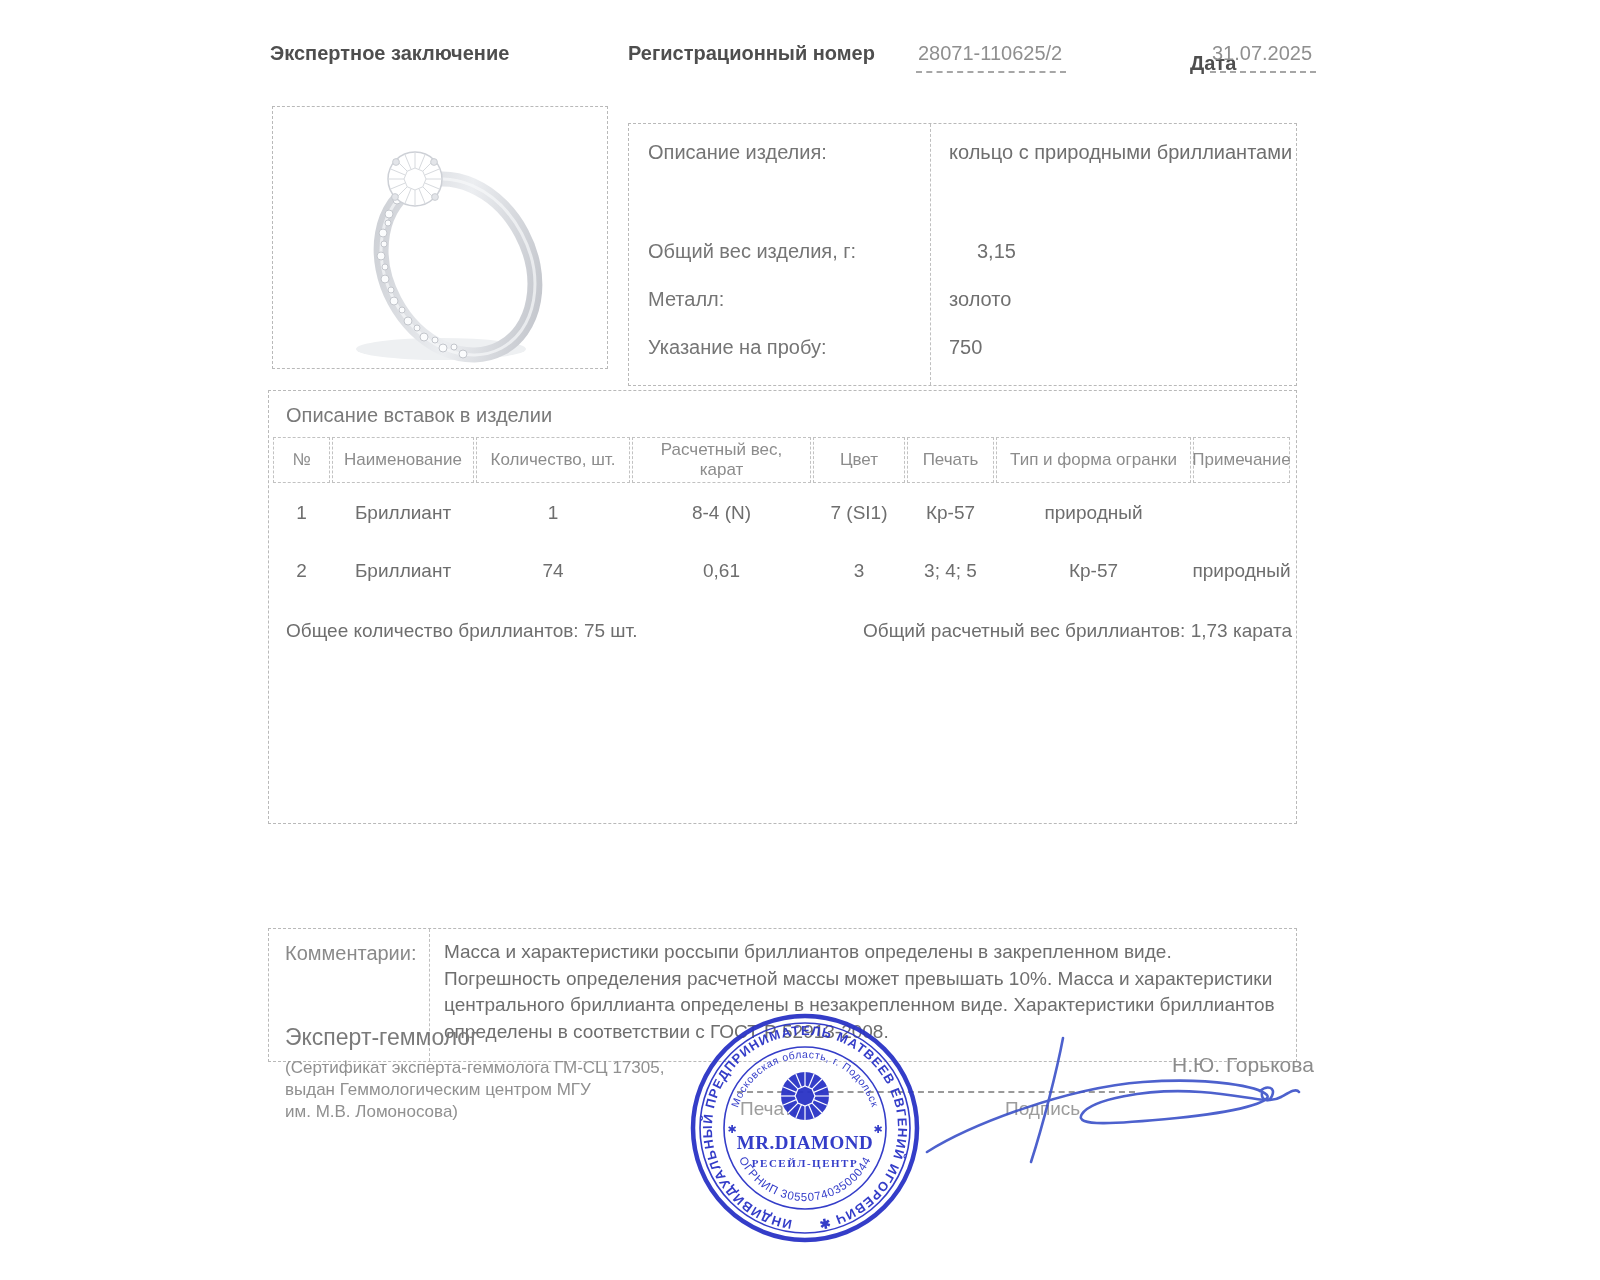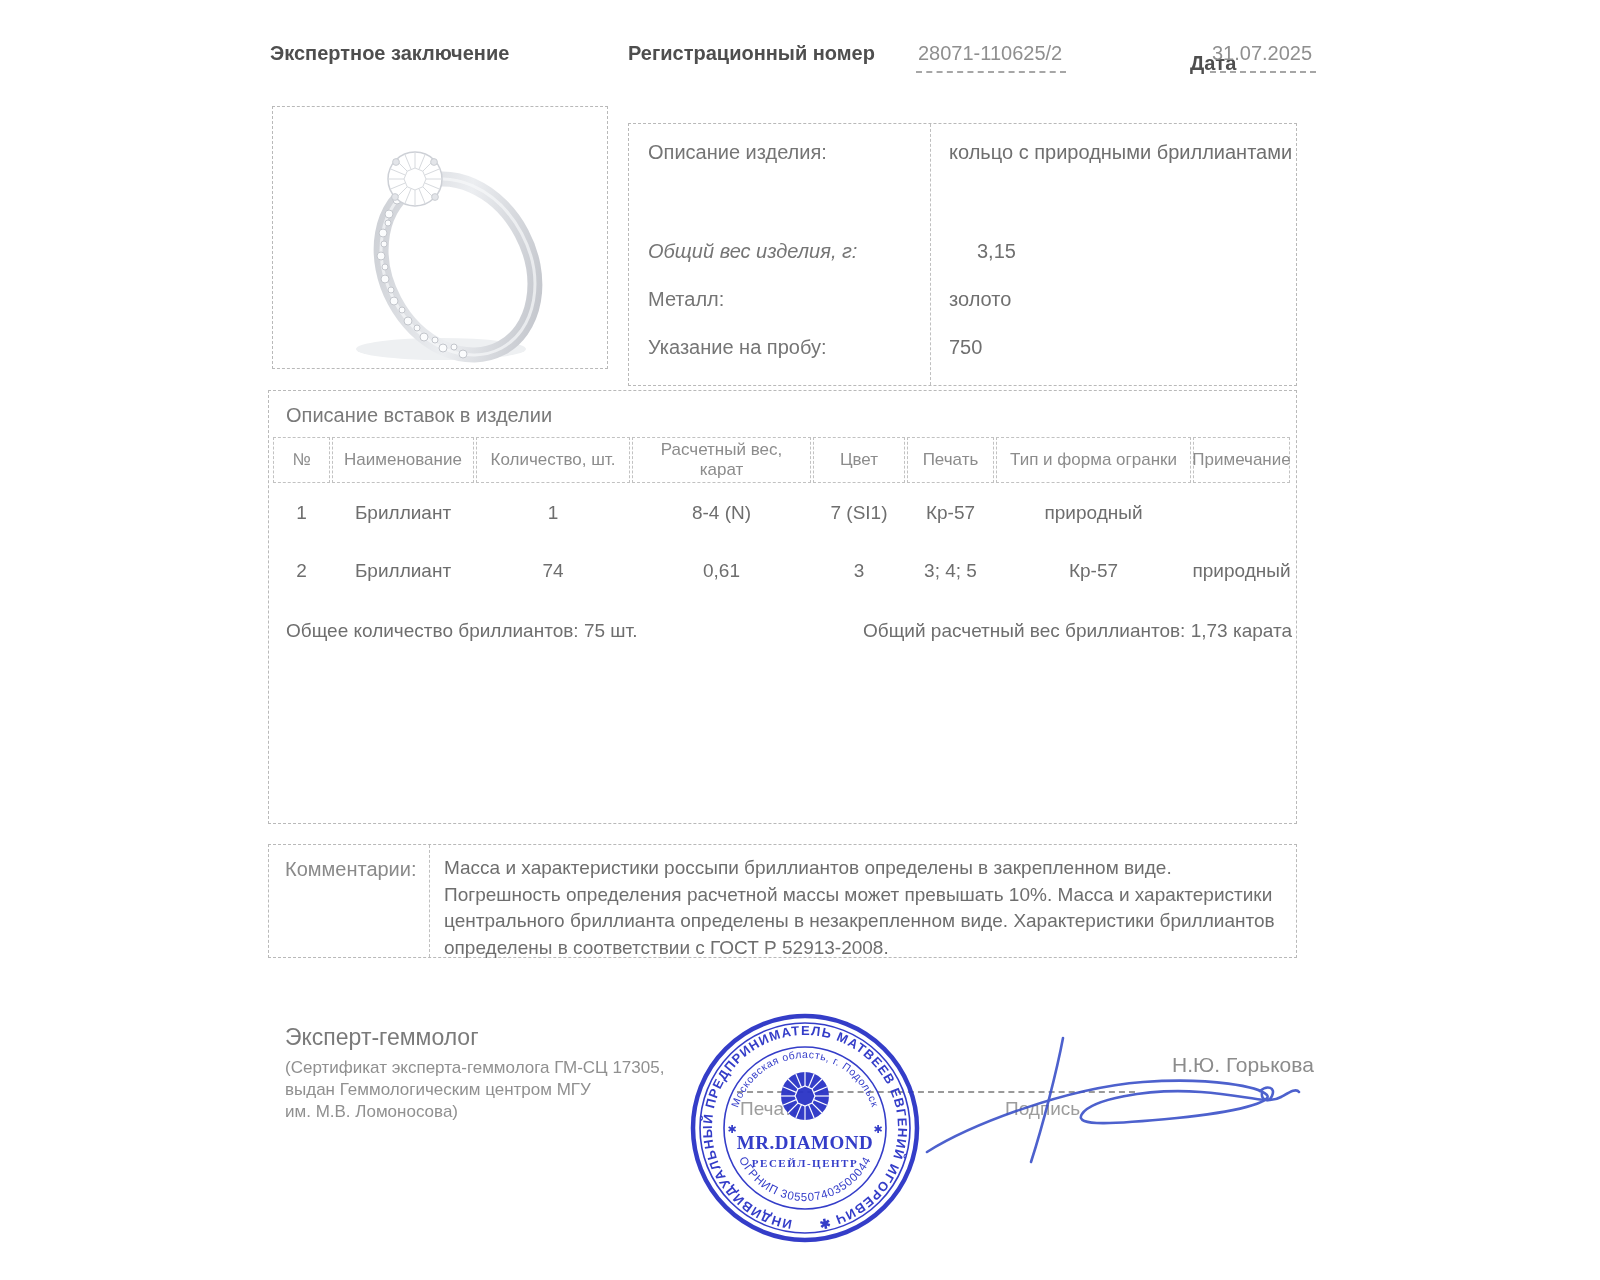--- a/index.html
+++ b/index.html
@@ -110,21 +110,21 @@
             <circle cx="20" cy="18" r="3.4"></circle>
         </g>
       </g>
     </svg>
   </div>
 
   <div class="dashed-box" style="left:628px;top:123px;width:669px;height:263px;">
     <div class="vdivider" style="left:301px;"></div>
     <div class="field-label" style="top:17px;">Описание изделия:</div>
     <div class="field-value" style="top:17px;">кольцо с природными бриллиантами</div>
-    <div class="field-label" style="top:116px;font-style:italic;">Общий вес изделия, г:</div>
+    <div class="field-label" style="top:116px;">Общий вес изделия, г:</div>
     <div class="field-value" style="top:116px;margin-left:28px;">3,15</div>
     <div class="field-label" style="top:164px;">Металл:</div>
     <div class="field-value" style="top:164px;">золото</div>
     <div class="field-label" style="top:212px;">Указание на пробу:</div>
     <div class="field-value" style="top:212px;">750</div>
   </div>
 
   <div class="dashed-box" style="left:268px;top:390px;width:1029px;height:434px;">
     <div class="abs" style="left:17px;top:13px;color:#7a7a7a;font-size:20px;">Описание вставок в изделии</div>
 
@@ -157,21 +157,21 @@
       <div class="td">3</div>
       <div class="td">3; 4; 5</div>
       <div class="td">Кр-57</div>
       <div class="td">природный</div>
     </div>
 
     <div class="abs summary-text" style="left:17px;top:229px;">Общее количество бриллиантов: 75 шт.</div>
     <div class="abs summary-text" style="right:4px;top:229px;">Общий расчетный вес бриллиантов: 1,73 карата</div>
   </div>
 
-  <div class="dashed-box" style="left:268px;top:844px;width:1029px;height:114px;">
+  <div class="dashed-box" style="left:268px;top:928px;width:1029px;height:134px;">
     <div class="vdivider" style="left:160px;"></div>
     <div class="abs" style="left:16px;top:13px;color:#8a8a8a;font-size:20px;">Комментарии:</div>
     <div class="abs comments-text" style="left:175px;top:10px;width:838px;">Масса и характеристики россыпи бриллиантов определены в закрепленном виде. Погрешность определения расчетной массы может превышать 10%. Масса и характеристики центрального бриллианта определены в незакрепленном виде. Характеристики бриллиантов определены в соответствии с ГОСТ Р 52913-2008.</div>
   </div>
 
   <div class="abs" style="left:285px;top:1024px;color:#7a7a7a;font-size:23px;">Эксперт-геммолог</div>
   <div class="abs" style="left:285px;top:1058px;color:#909090;font-size:17px;">(Сертификат эксперта-геммолога ГМ-СЦ 17305,</div>
   <div class="abs" style="left:285px;top:1080px;color:#909090;font-size:17px;">выдан Геммологическим центром МГУ</div>
   <div class="abs" style="left:285px;top:1102px;color:#909090;font-size:17px;">им. М.В. Ломоносова)</div>
 

